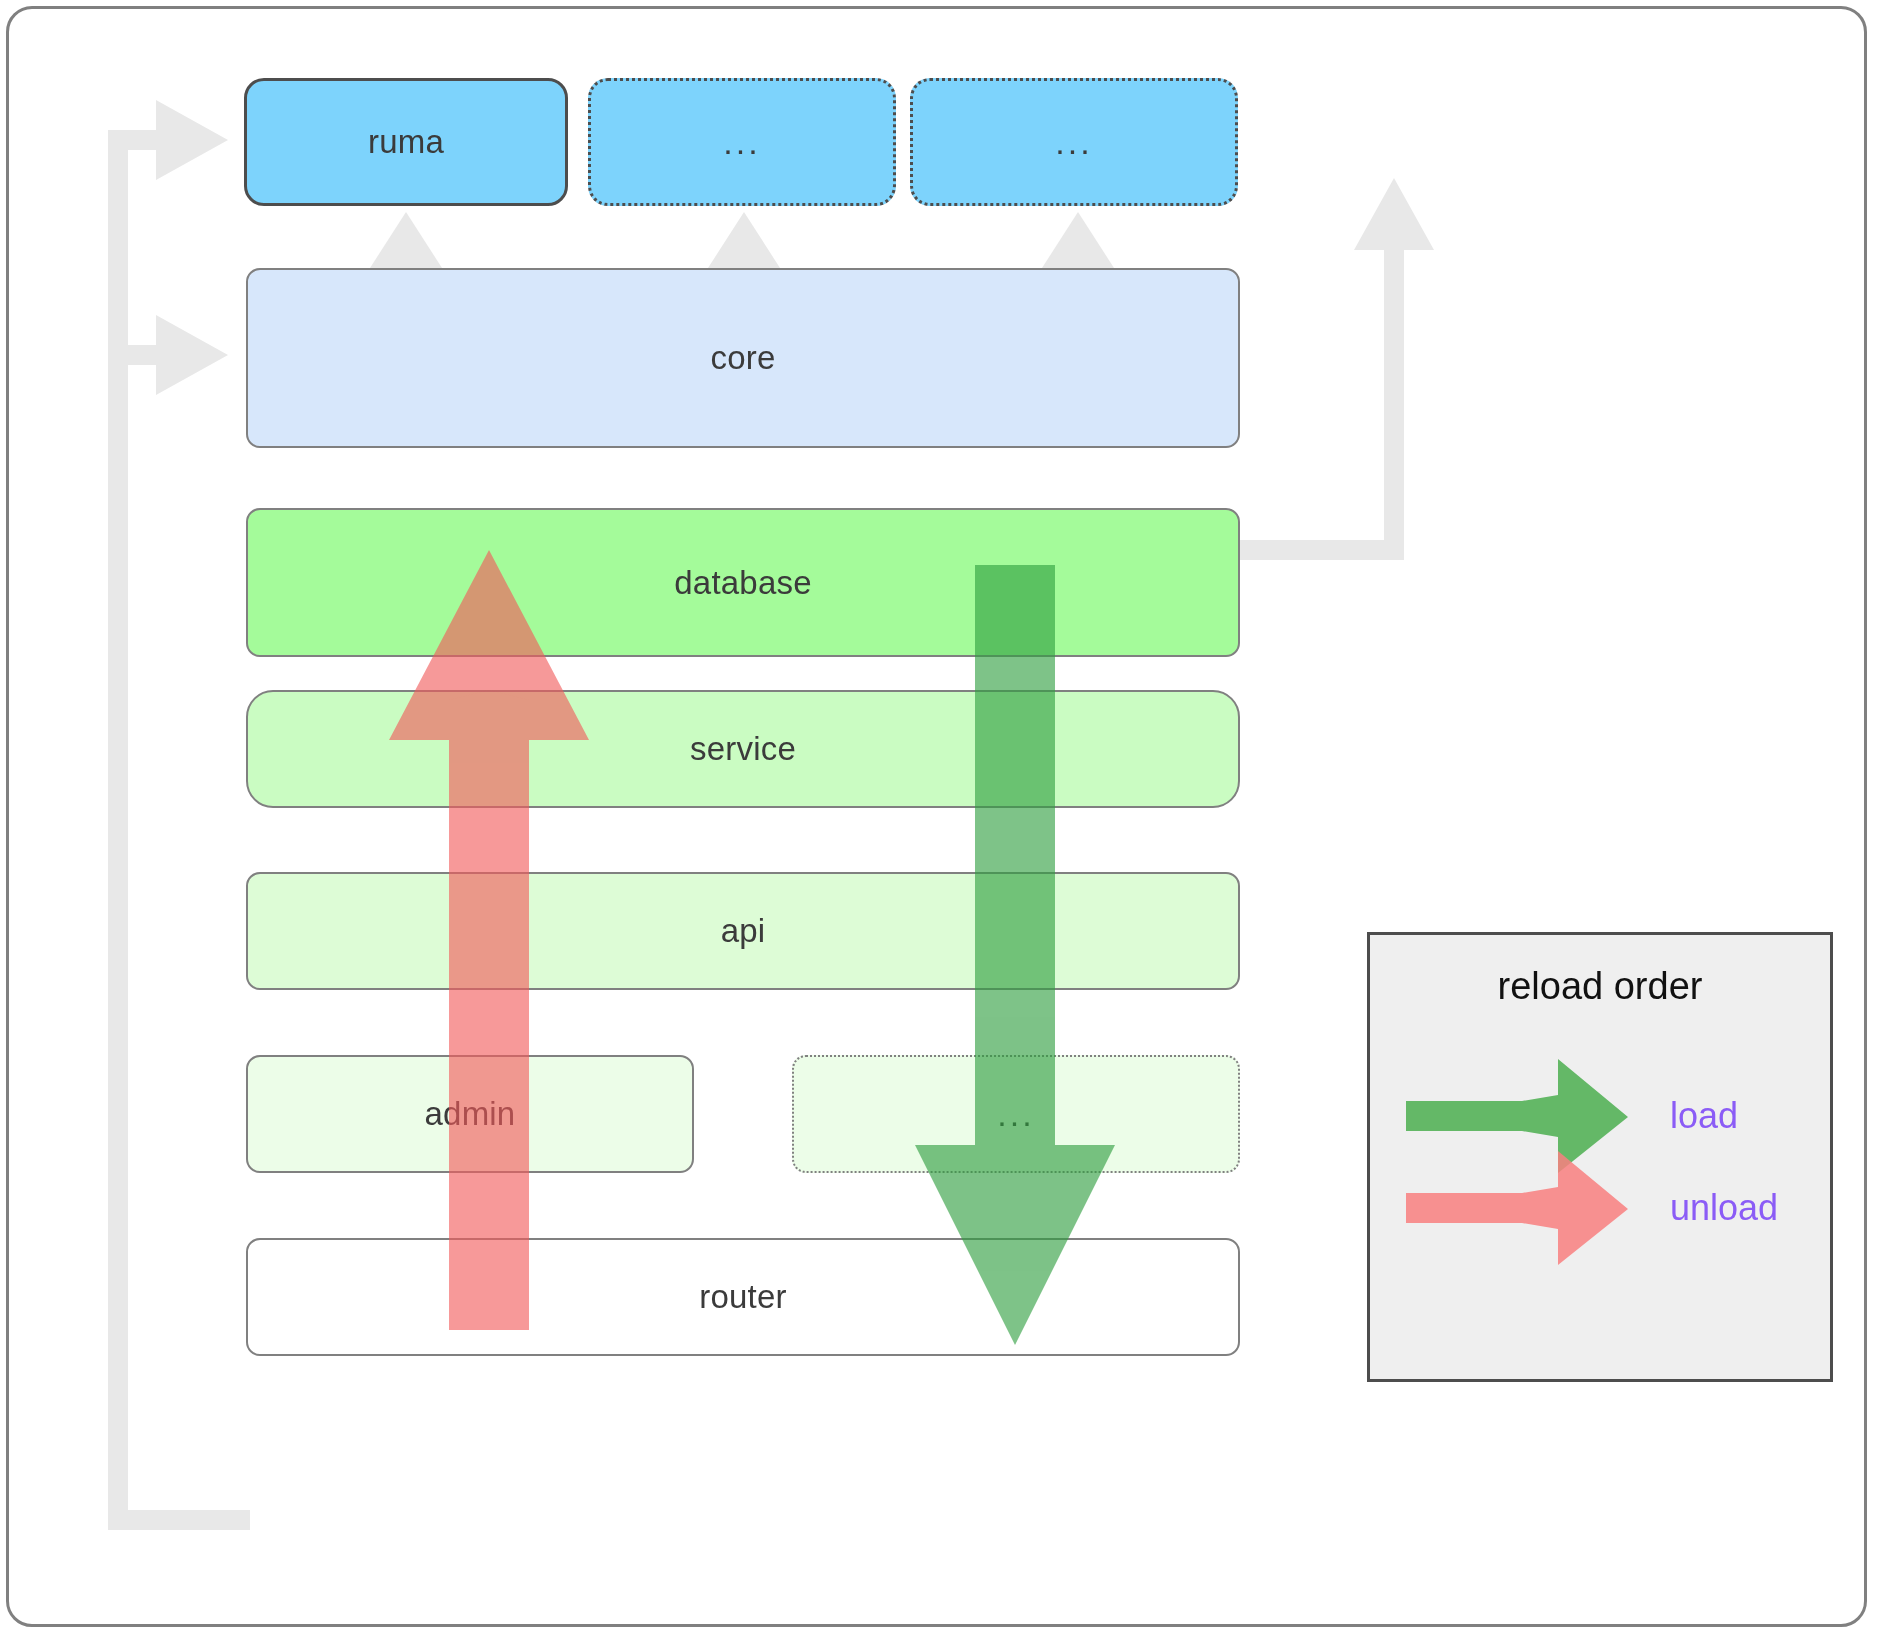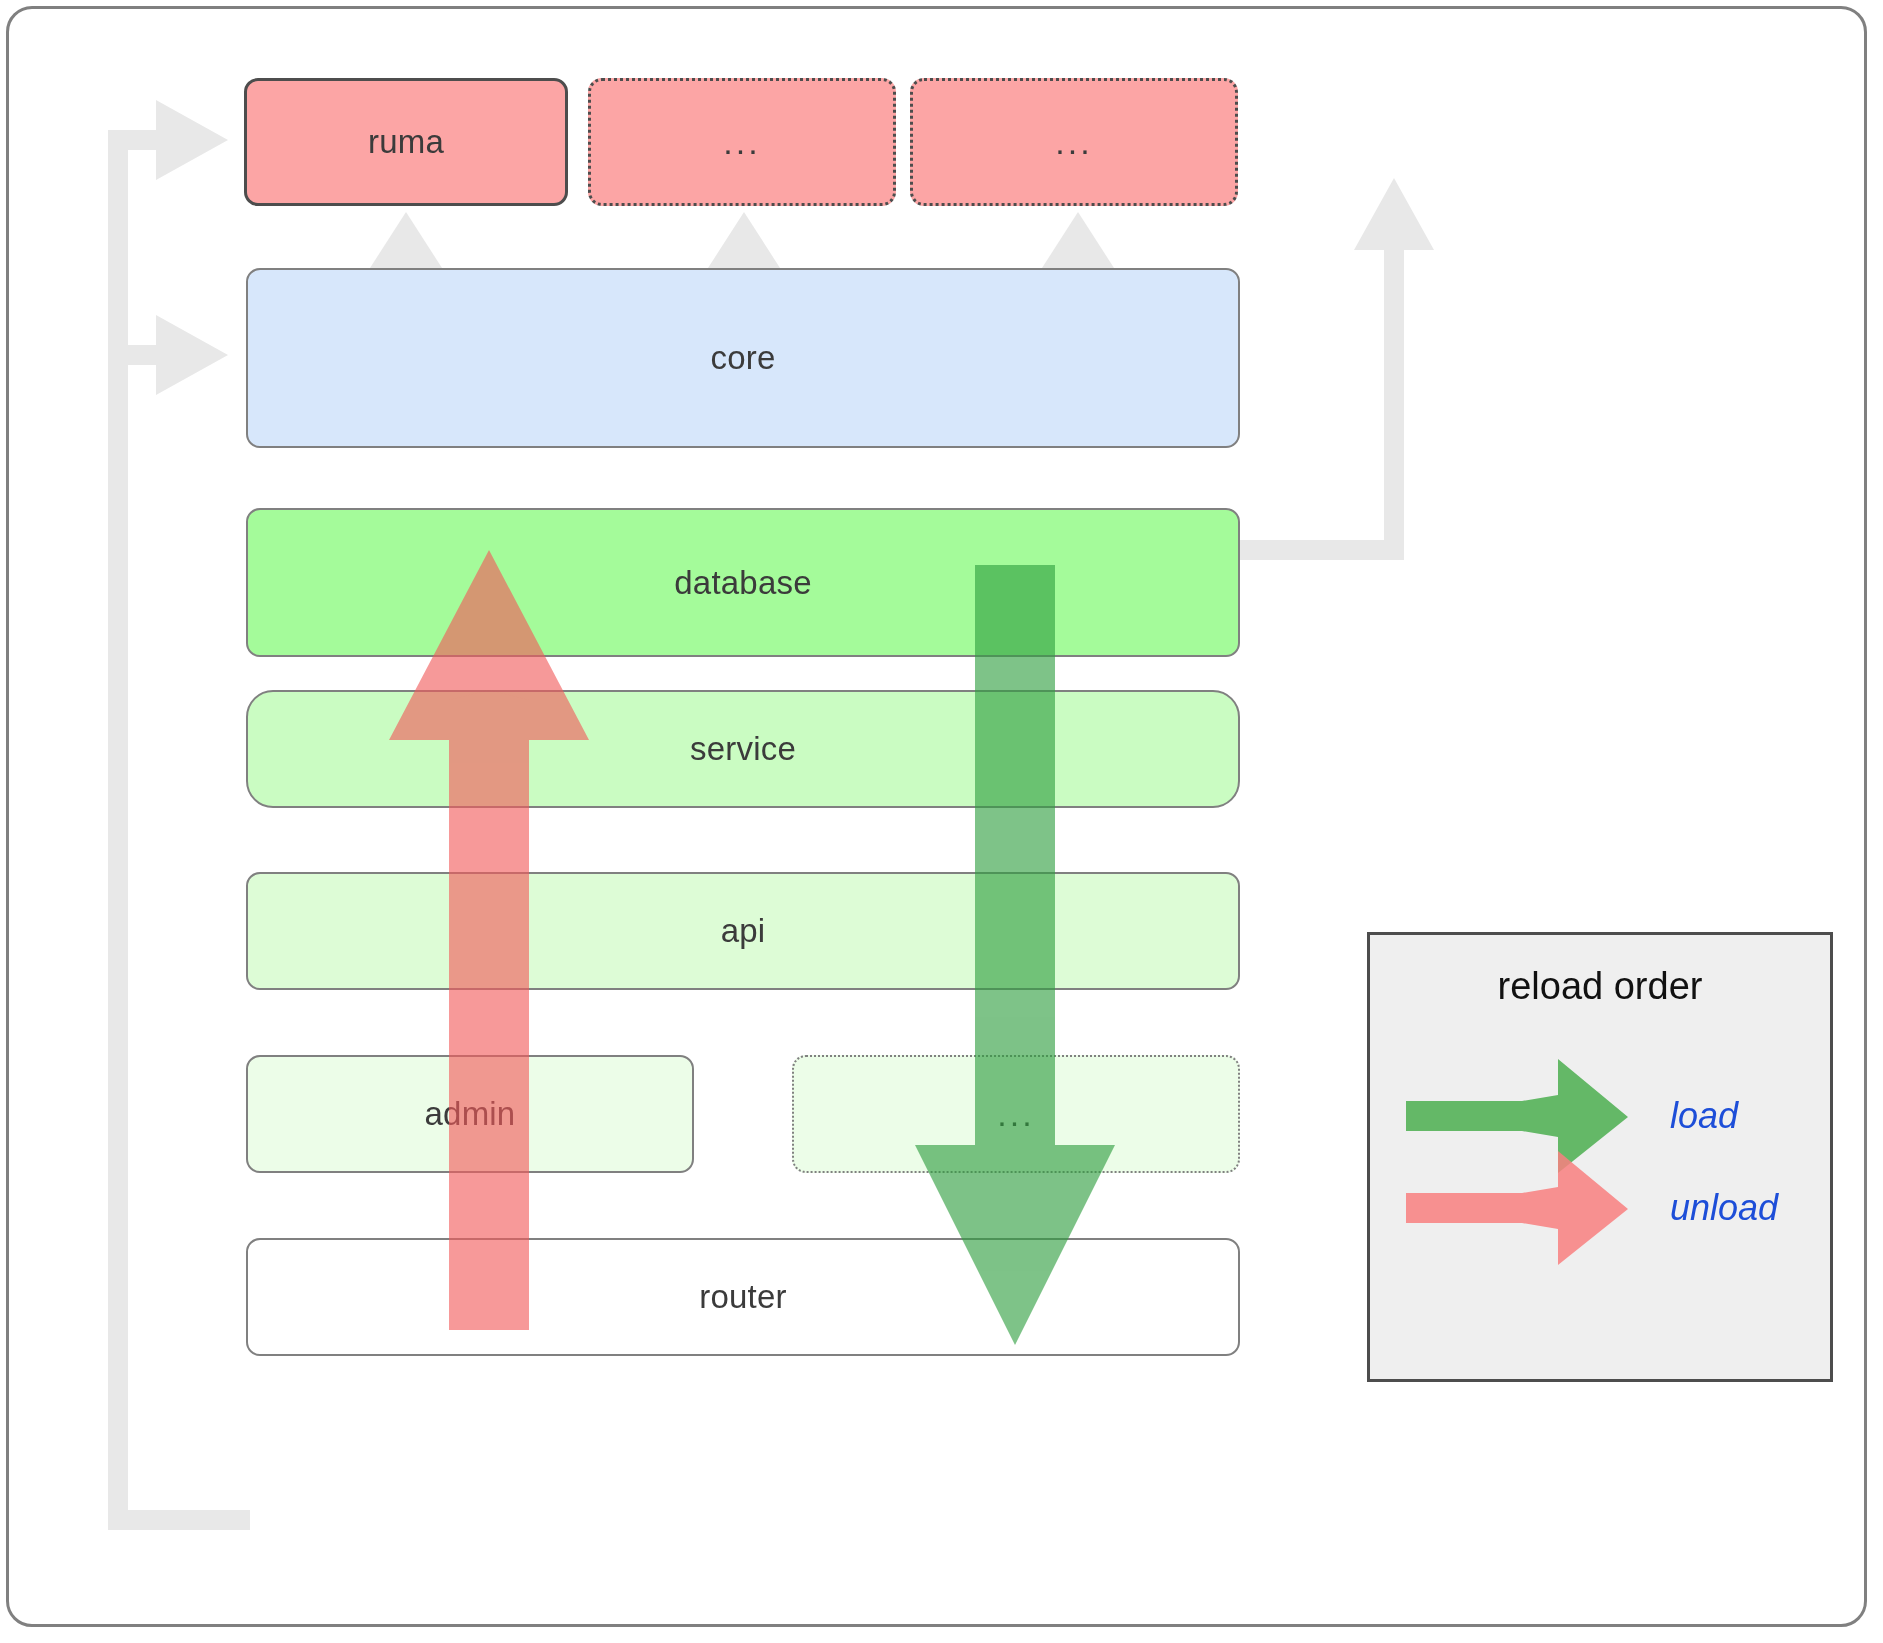--- a/index.html
+++ b/index.html
@@ -30,23 +30,23 @@
     box-sizing:border-box;
     display:flex;
     align-items:center;
     justify-content:center;
     border-radius:12px;
     font-size:33px;
     color:#3b3b3b;
     letter-spacing:.2px;
   }
   .node-dep{
-    background:#fca5a5;
+    background:#7dd3fc;
     border:3px solid #4d4d4d;
-    border-radius:14px;
+    border-radius:20px;
   }
   .node-dep.dotted{ border-style:dotted; border-width:3px; }
 
   .node-core{
     background:#d7e7fb;
     border:2px solid #808080;
     border-radius:14px;
   }
   .node-database{
     background:#a4fb9a;
@@ -99,23 +99,22 @@
   .legend-title{
     position:absolute;
     left:0; right:0; top:30px;
     text-align:center;
     font-size:38px;
     color:#111;
   }
   .legend-row-label{
     position:absolute;
     font-size:36px;
-    color:#1d4ed8;
+    color:#8b5cf6;
     white-space:nowrap;
-    font-style:italic;
   }
 
   
   .layer{
     position:absolute;
     left:0; top:0;
     width:1883px; height:1643px;
     pointer-events:none;
   }
   .layer-back{ z-index:1; }

